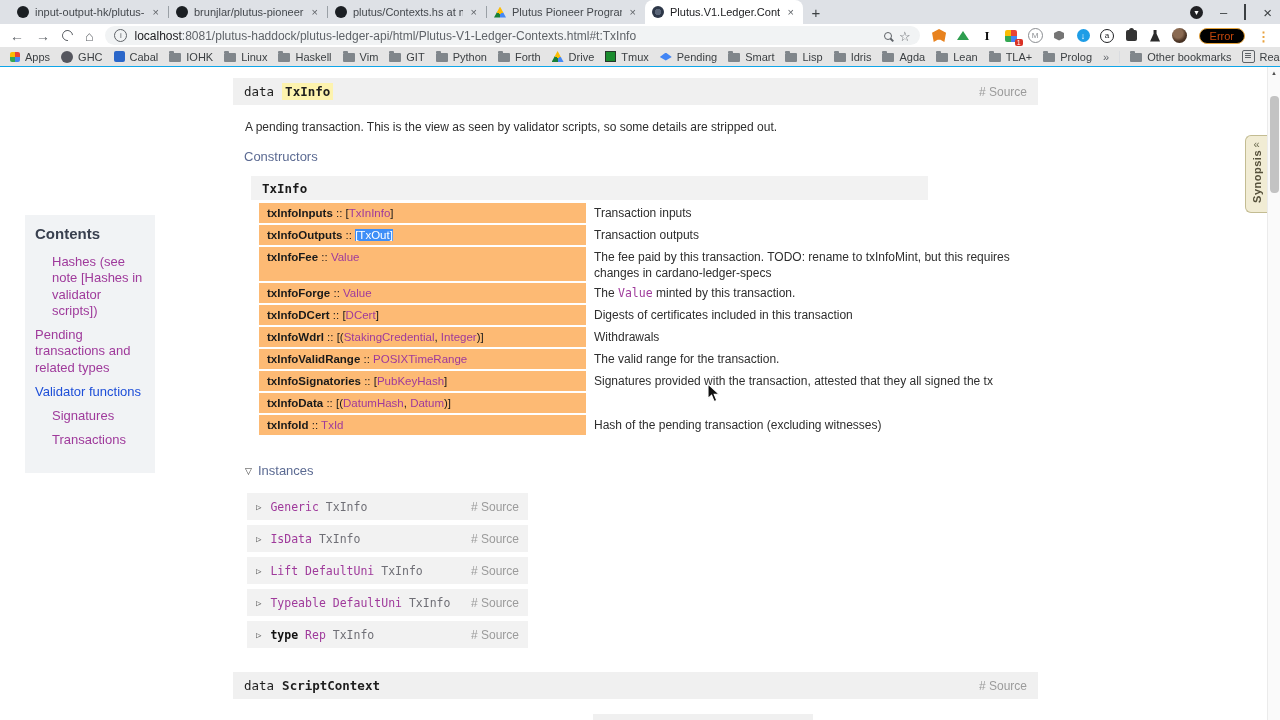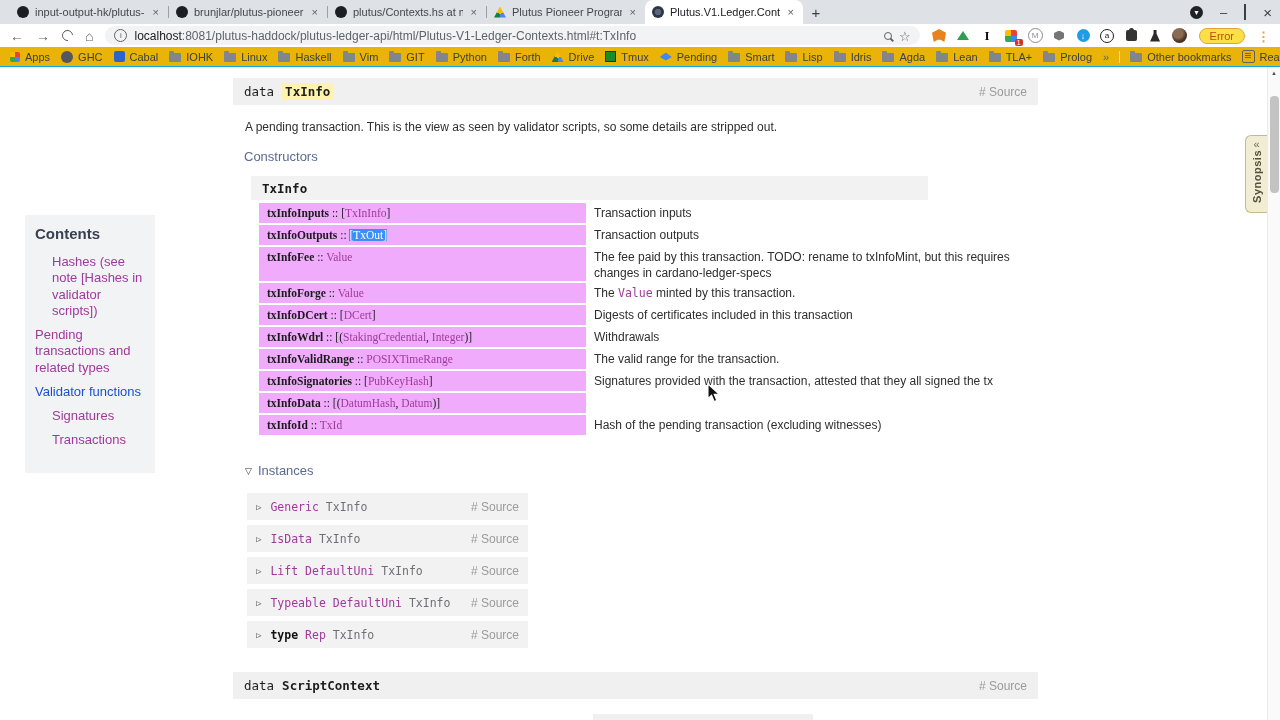--- a/index.html
+++ b/index.html
@@ -43,24 +43,24 @@
   .xi-gridbadge{width:12px;height:12px;background:conic-gradient(#ea4335 0 25%,#4285f4 0 50%,#34a853 0 75%,#fbbc04 0);border-radius:2px;}
   .xi-badge{position:absolute;right:-4px;bottom:-3px;background:#d93025;color:#fff;font-size:7px;padding:0 2px;border-radius:2px;}
   .xi-mcirc{width:13px;height:13px;border-radius:50%;border:1.5px solid #8a8d91;color:#8a8d91;font-size:8px;display:flex;align-items:center;justify-content:center;}
   .xi-cube{width:10px;height:10px;background:#757575;clip-path:polygon(50% 0,100% 25%,100% 75%,50% 100%,0 75%,0 25%);}
   .xi-bluedown{width:13px;height:13px;border-radius:50%;background:#1e9de6;color:#fff;font-size:9px;display:flex;align-items:center;justify-content:center;}
   .xi-acirc{width:12px;height:12px;border-radius:50%;border:1.7px solid #202124;color:#202124;font-size:8px;display:flex;align-items:center;justify-content:center;}
   .xi-puzzle{width:11px;height:11px;background:#333;border-radius:2px;}
   .xi-puzzle::before{content:"";position:absolute;top:0;left:5px;width:5px;height:5px;border-radius:50%;background:#333;}
   .xi-flask{width:10px;height:12px;background:#2b2b2b;clip-path:polygon(35% 0,65% 0,65% 35%,100% 100%,0 100%,35% 35%);}
   .xi-avatar{width:15px;height:15px;border-radius:50%;background:radial-gradient(circle at 40% 35%,#8a6a52 0 35%,#4e3626 60%,#2e2018 100%);}
-  .error-pill{border:1px solid #e3a23c;border-radius:10px;background:#fde047;color:#c5470c;font-size:11px;padding:1px 10px;display:flex;align-items:center;}
+  .error-pill{border:1px solid #e3a23c;border-radius:10px;background:#000000;color:#c5470c;font-size:11px;padding:1px 10px;display:flex;align-items:center;}
   .ic-dots::before{content:"⋮";color:#e8a23f;font-size:13px;font-weight:bold;}
 
-  .bookmarks{height:19px;background:#eab308;display:flex;align-items:center;padding:0 10px;gap:11px;font-size:11px;color:#3c4043;border-bottom:1px solid #0ea5e9;}
+  .bookmarks{height:19px;background:#e5e5e5;display:flex;align-items:center;padding:0 10px;gap:11px;font-size:11px;color:#3c4043;border-bottom:1px solid #0ea5e9;}
   .bm{display:flex;align-items:center;gap:5px;white-space:nowrap;}
   .bm-right{margin-left:auto;display:flex;align-items:center;gap:10px;}
   .bm-divider{width:1px;height:12px;background:#dadce0;}
   .ic-folder{width:12px;height:9px;background:#80868b;border-radius:1px;position:relative;margin-top:2px;flex:none;}
   .ic-folder::before{content:"";position:absolute;top:-2px;left:0;width:5px;height:2px;background:#80868b;border-radius:1px 1px 0 0;}
   .ic-apps{width:10px;height:10px;background:conic-gradient(#ea4335 0 25%,#4285f4 0 50%,#34a853 0 75%,#fbbc04 0);border-radius:2px;flex:none;}
   .ic-ghc{width:12px;height:12px;border-radius:50%;background:#55565e;flex:none;}
   .ic-cabal{width:11px;height:11px;background:#2a66c9;border-radius:2px;flex:none;}
   .ic-github{width:12px;height:12px;border-radius:50%;background:#1b1f23;flex:none;}
   .ic-drive{width:12px;height:11px;clip-path:polygon(50% 0,100% 100%,0 100%);background:conic-gradient(from 180deg at 50% 66%,#188038 0 33%,#fbbc04 0 66%,#4688f4 0);flex:none;}
@@ -86,21 +86,21 @@
   .src-link{margin-left:auto;font-size:12px;color:#9b9b9b;text-decoration:none;font-family:"Liberation Sans",sans-serif;}
   #defbar-txinfo{top:11px;}
   #defbar-scriptcontext{top:605px;}
 
   .doc-p{position:absolute;top:53px;left:12px;right:6px;font-size:12px;color:#2e2e2e;line-height:15px;}
   .section-label{font-size:13px;font-weight:normal;color:#5b6a92;}
   #constructors-label{position:absolute;top:82px;left:11px;}
   .ctor-box{position:absolute;top:109px;left:18px;width:677px;height:24px;background:#f2f2f2;display:flex;align-items:center;padding:0 11px;box-sizing:border-box;font-family:"DejaVu Sans Mono",monospace;font-size:12.5px;font-weight:bold;color:#1a1a1a;}
 
   .fields{position:absolute;top:136px;left:26px;right:8px;display:grid;grid-template-columns:327px 1fr;column-gap:7px;row-gap:2px;}
-  .field-sig{background:#f0abfc;padding:2px 8px;font-family:Liberation Serif, serif;font-size:11.5px;white-space:nowrap;line-height:16px;}
+  .field-sig{background:#fdba74;padding:2px 8px;font-family:Liberation Sans, sans-serif;font-size:11.5px;white-space:nowrap;line-height:16px;}
   .field-desc{padding:2px 0 0 1px;font-size:12px;color:#2e2e2e;line-height:16px;}
 
   .sg-n{color:#1a1a1a;font-weight:bold;}
   .sg-p{color:#1a1a1a;}
   .sg-l{color:#9f3a9b;}
   .sg-sel{background:#3e8ef7;color:#fff;}
   .sg-t{}
   .sg-c{font-family:"DejaVu Sans Mono",monospace;font-size:11.5px;color:#9f3a9b;}
   .sg-k{color:#111;font-weight:bold;}
   .sg-g{color:#6f6f76;}

